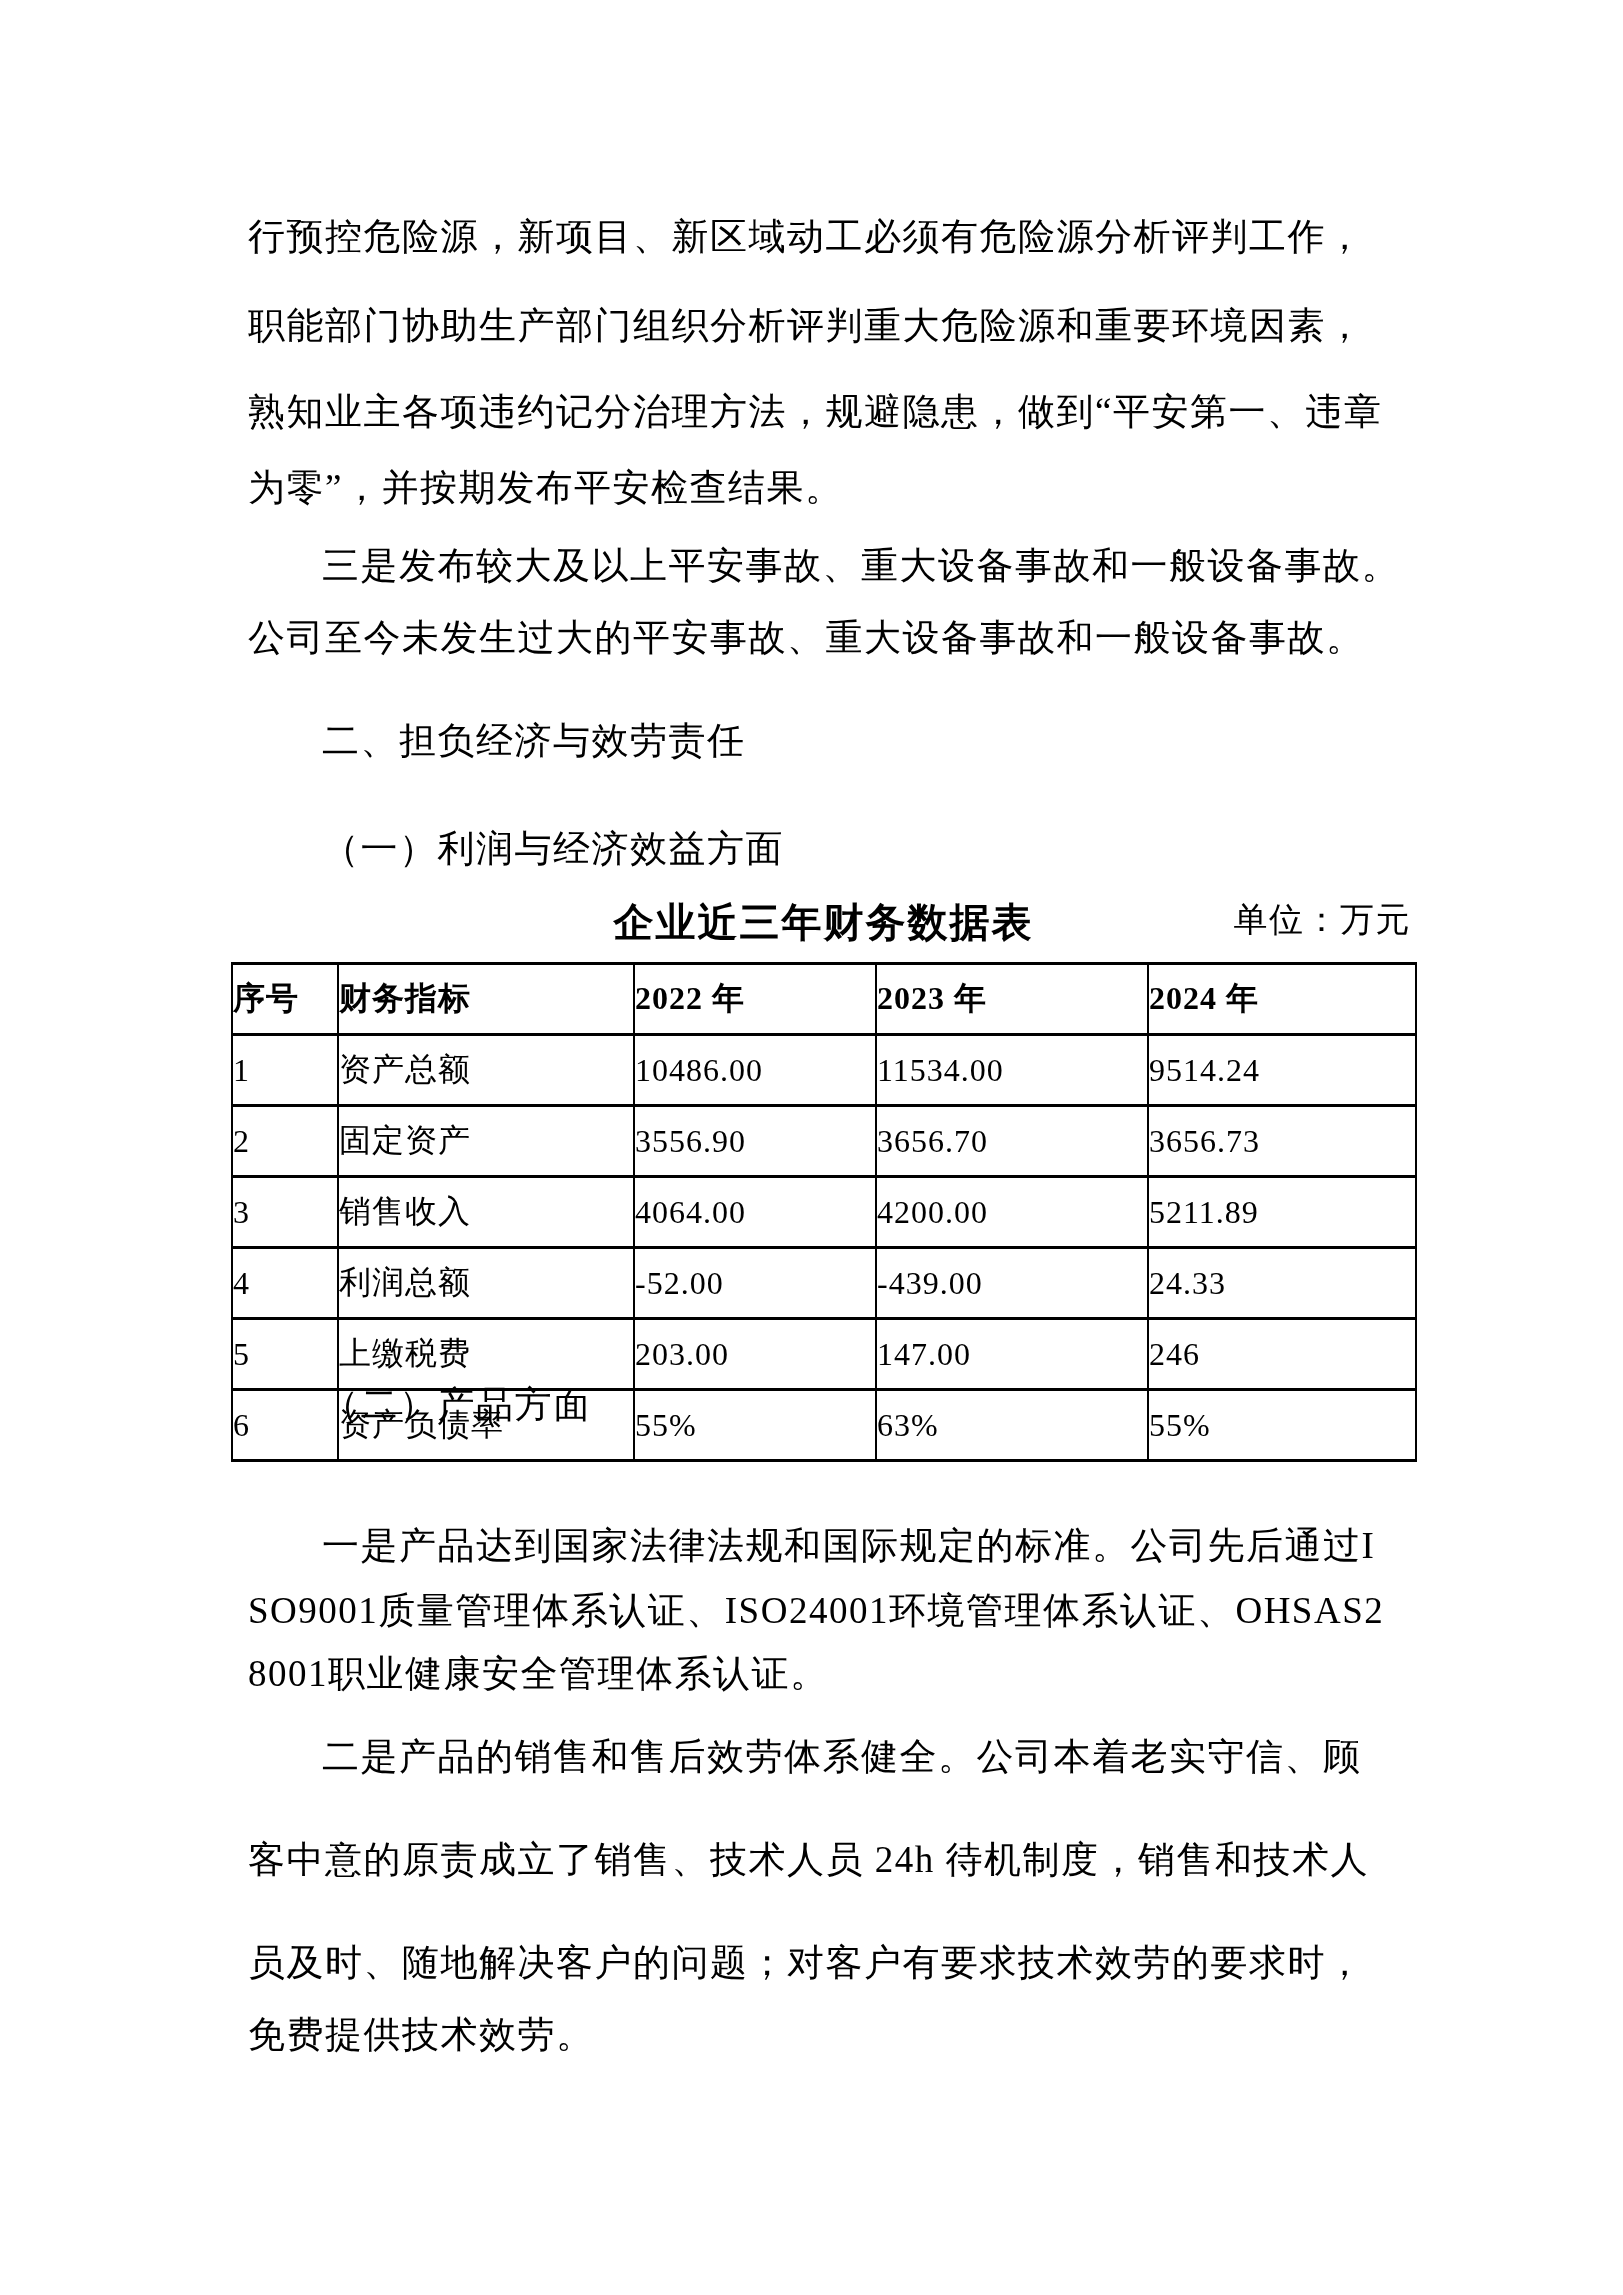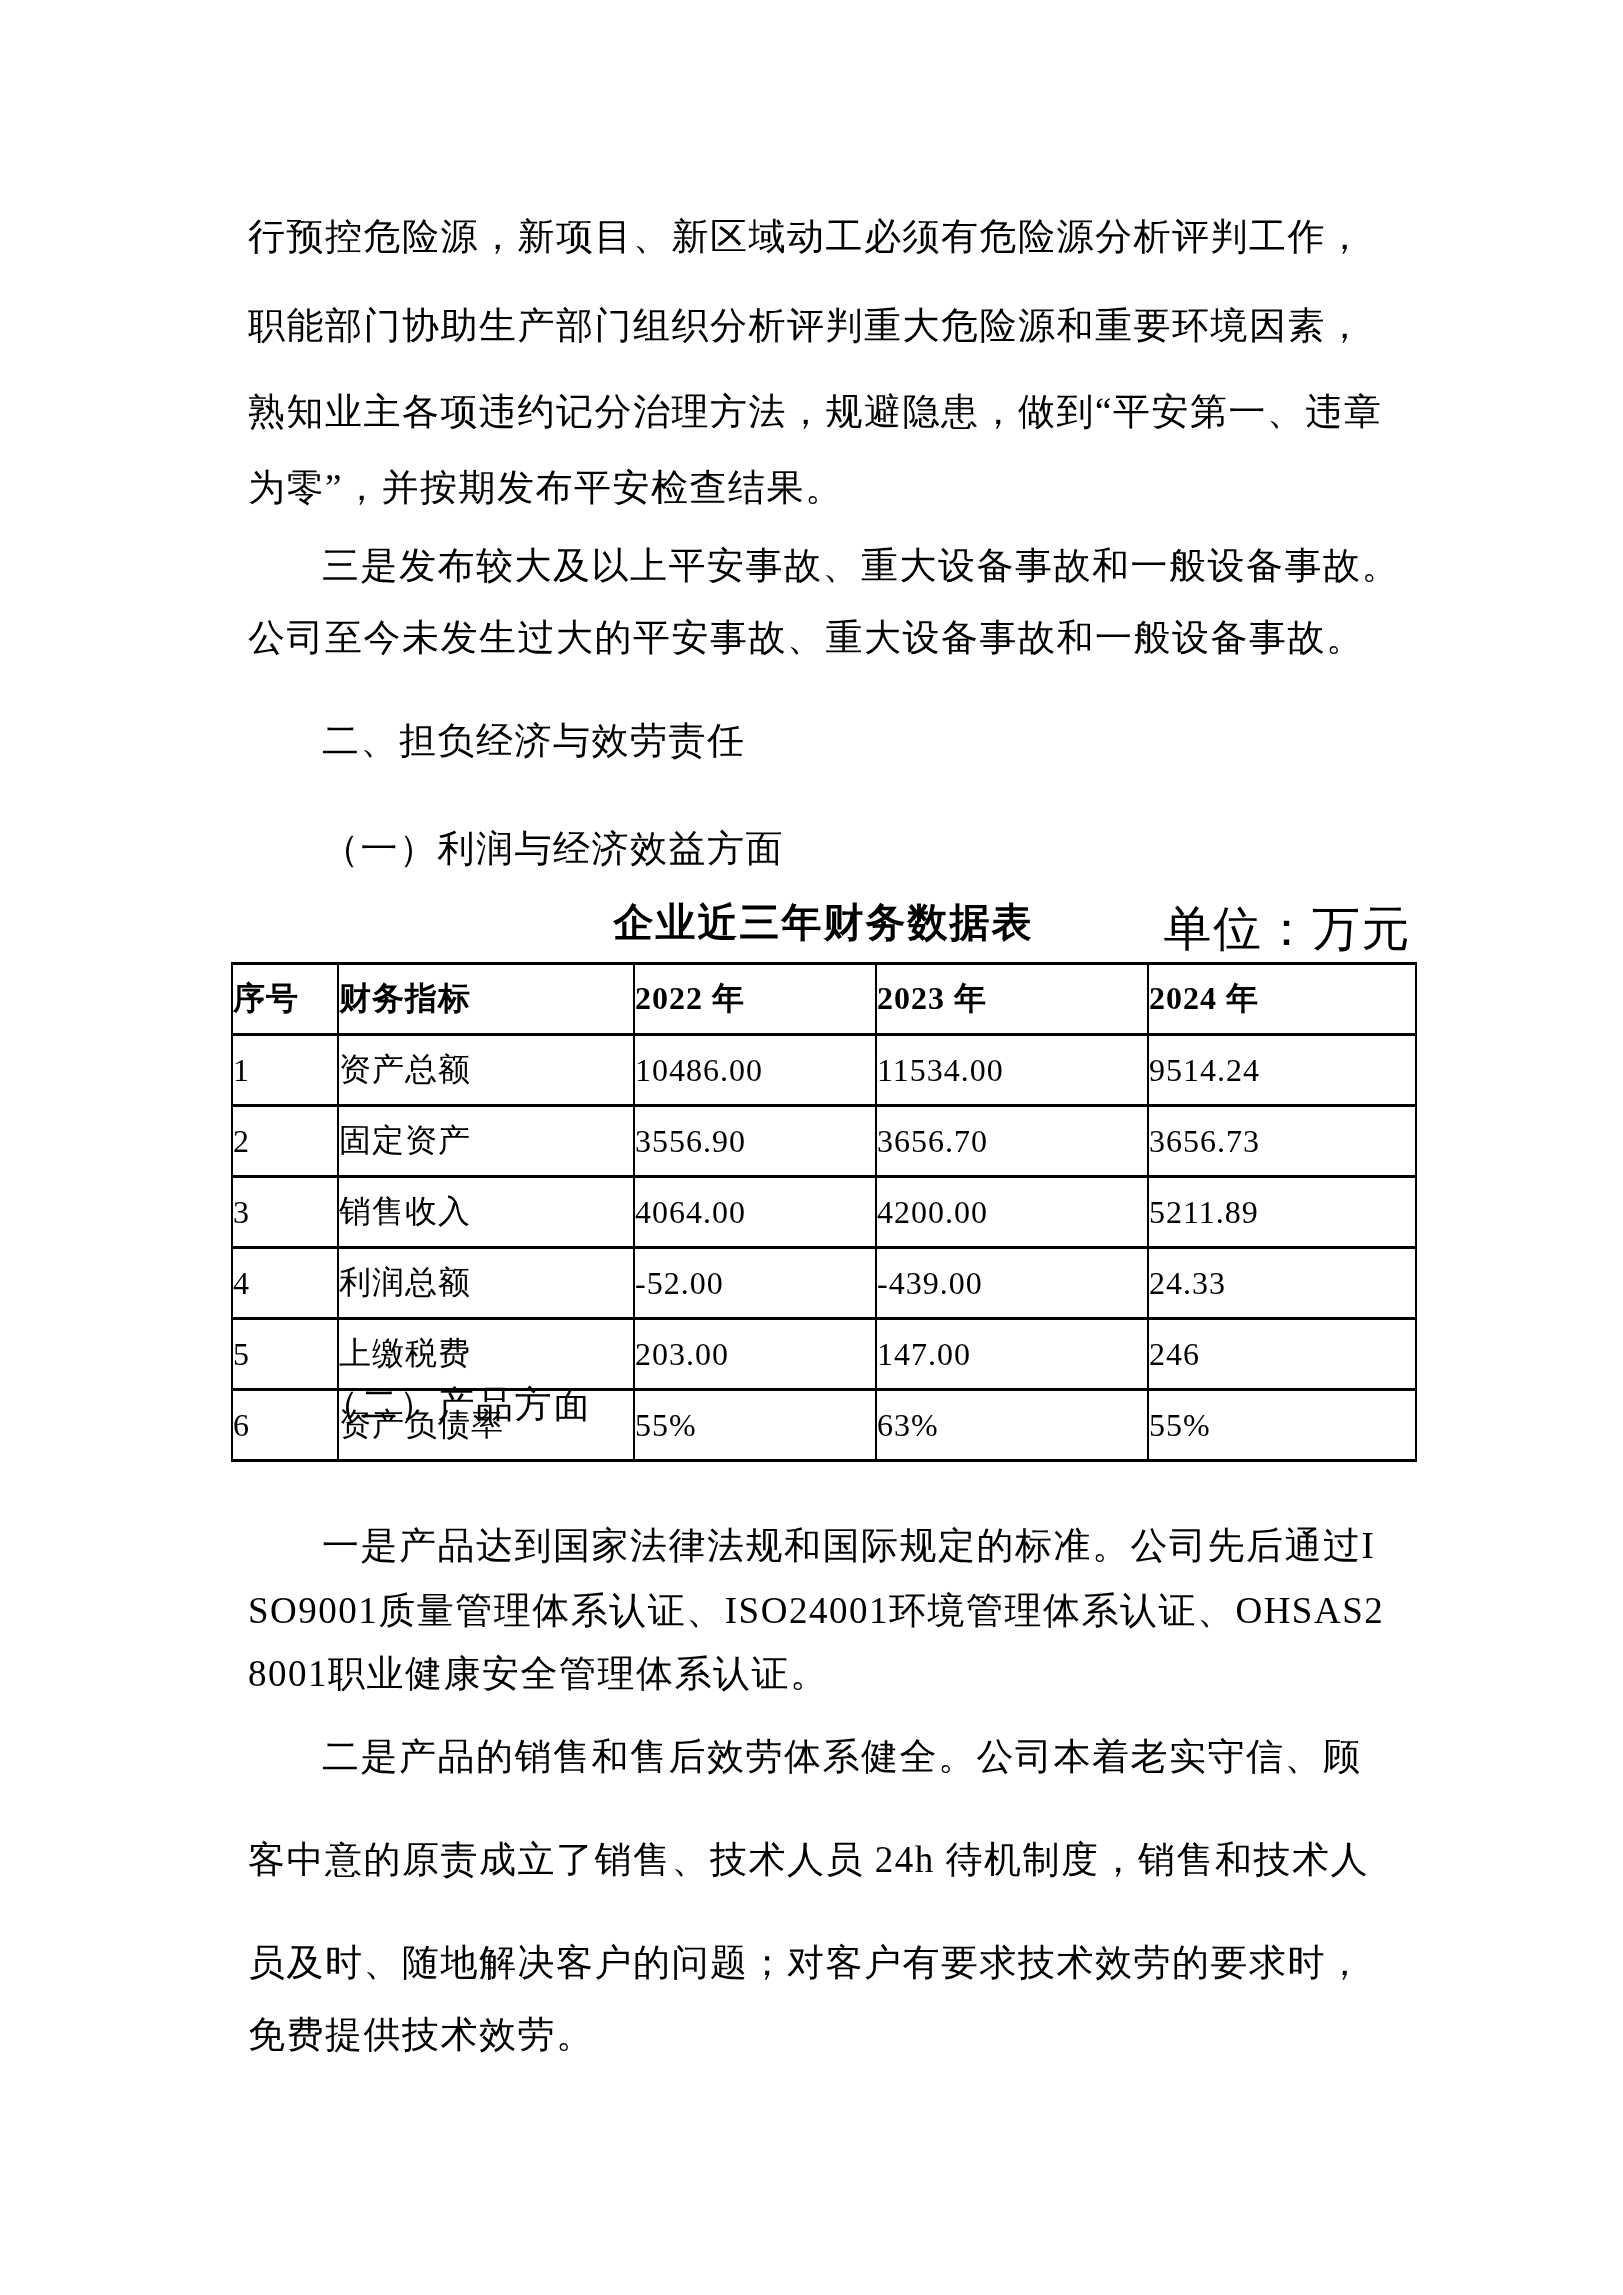--- a/index.html
+++ b/index.html
@@ -37,21 +37,21 @@
   }
   .cap-title {
     font-size: 40px;
     font-weight: bold;
     letter-spacing: 2px;
   }
   .cap-unit {
     position: absolute;
     right: 4.9px;
     top: 2px;
-    font-size: 48px;
+    font-size: 34px;
     font-weight: normal;
     letter-spacing: 1.5px;
   }
   table.fin {
     position: absolute;
     left: 231px;
     top: 962px;
     width: 1185px;
     border-collapse: collapse;
     table-layout: fixed;

